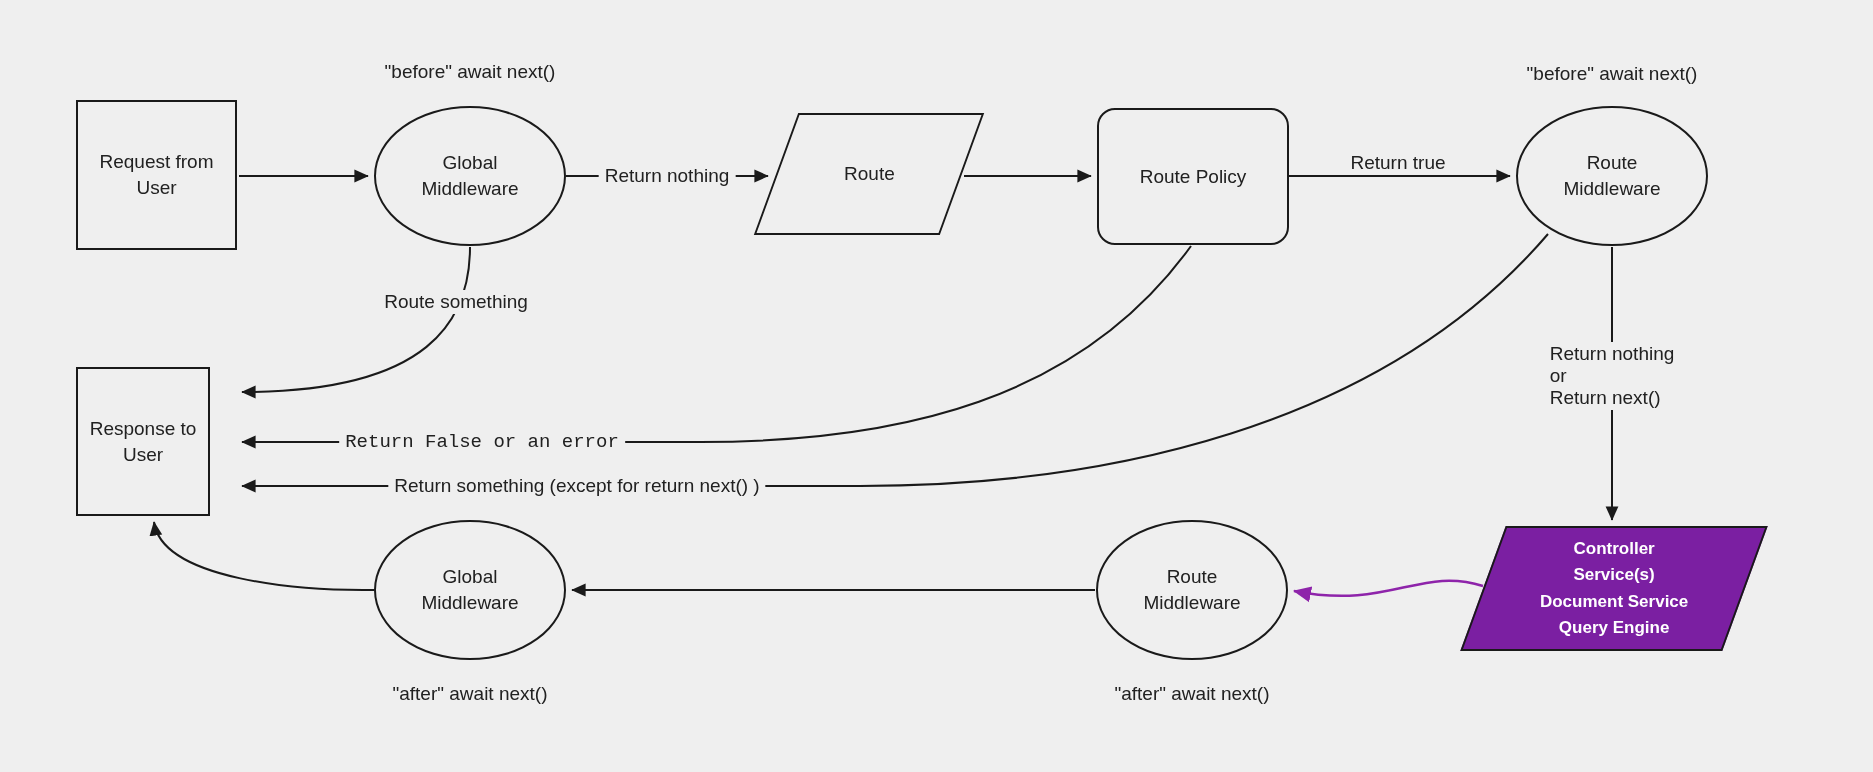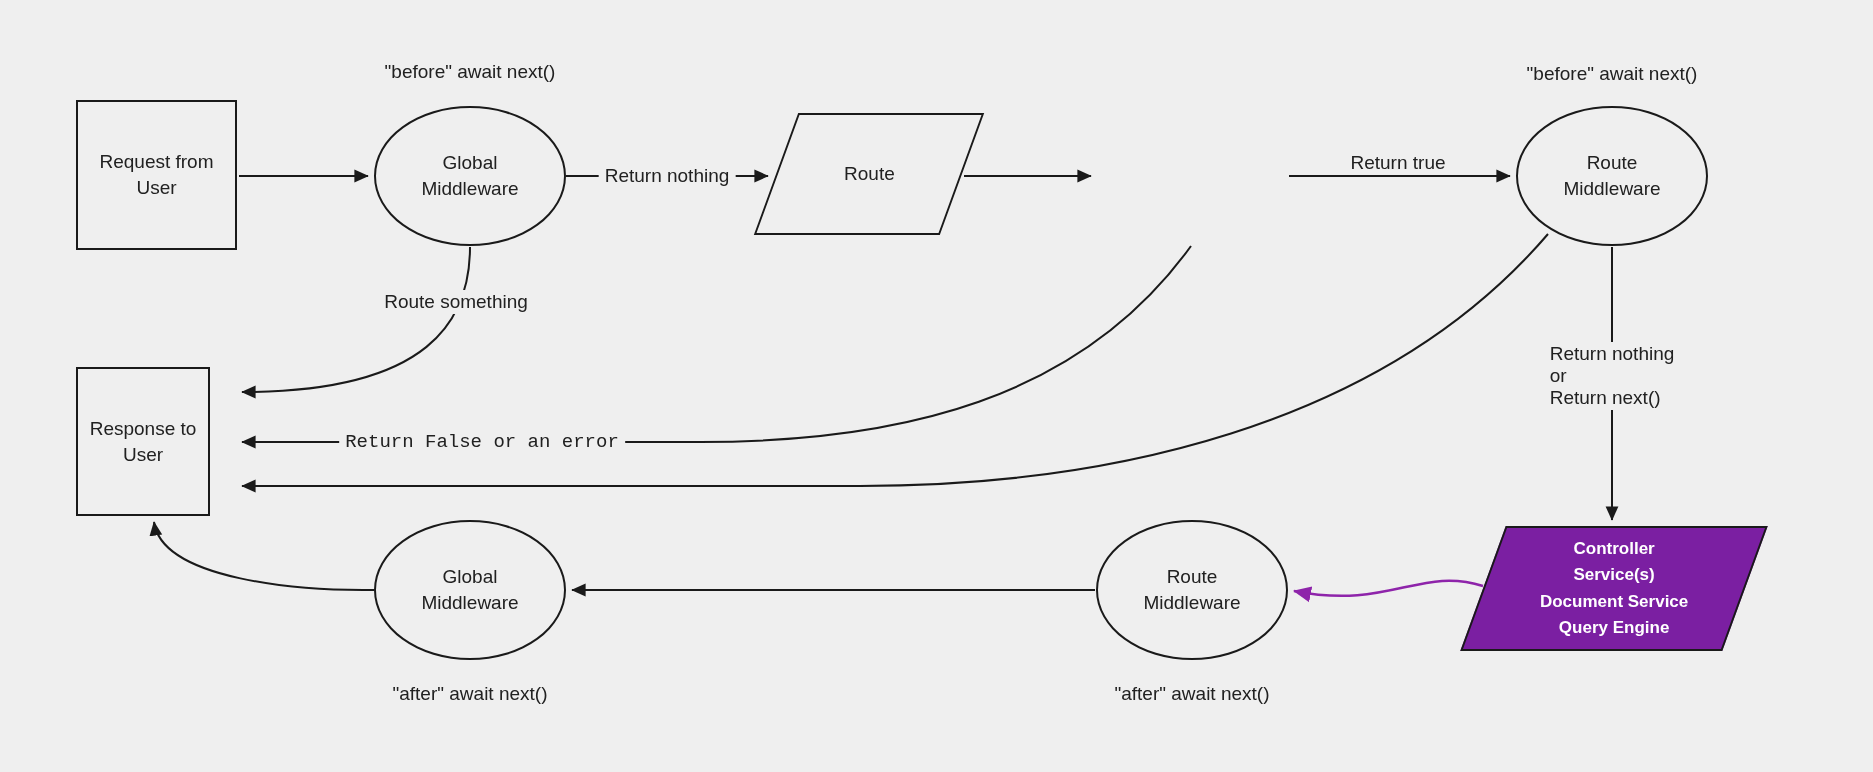--- a/index.html
+++ b/index.html
@@ -63,20 +63,23 @@
 
   <div class="node ellipse" style="left:374px; top:106px; width:192px; height:140px;">
     <span>Global
 Middleware</span>
   </div>
 
   <div class="node para" style="left:776px; top:113px; width:186px; height:122px;">
     <span>Route</span>
   </div>
 
+  <div class="node rounded" style="left:1097px; top:108px; width:192px; height:137px;">
+    <span>Route Policy</span>
+  </div>
 
   <div class="node ellipse" style="left:1516px; top:106px; width:192px; height:140px;">
     <span>Route
 Middleware</span>
   </div>
 
   <div class="node rect" style="left:76px; top:367px; width:134px; height:149px;">
     <span>Response to
 User</span>
   </div>
@@ -100,17 +103,18 @@
 
   <div class="annotation" style="left:470px; top:72px;">"before" await next()</div>
   <div class="annotation" style="left:1612px; top:74px;">"before" await next()</div>
   <div class="annotation" style="left:470px; top:694px;">"after" await next()</div>
   <div class="annotation" style="left:1192px; top:694px;">"after" await next()</div>
 
   <div class="edge-label" style="left:667px; top:176px;">Return nothing</div>
   <div class="edge-label" style="left:1398px; top:163px;">Return true</div>
   <div class="edge-label" style="left:456px; top:302px;">Route something</div>
   <div class="edge-label" style="left:482px; top:442px;font-family:Liberation Mono, monospace;">Return False or an error</div>
+  <div class="edge-label" style="left:577px; top:486px;">Return something (except for return next() )</div>
   <div class="edge-label" style="left:1612px; top:376px;">Return nothing
 or
 Return next()</div>
 
 </div>
 
 </body></html>

